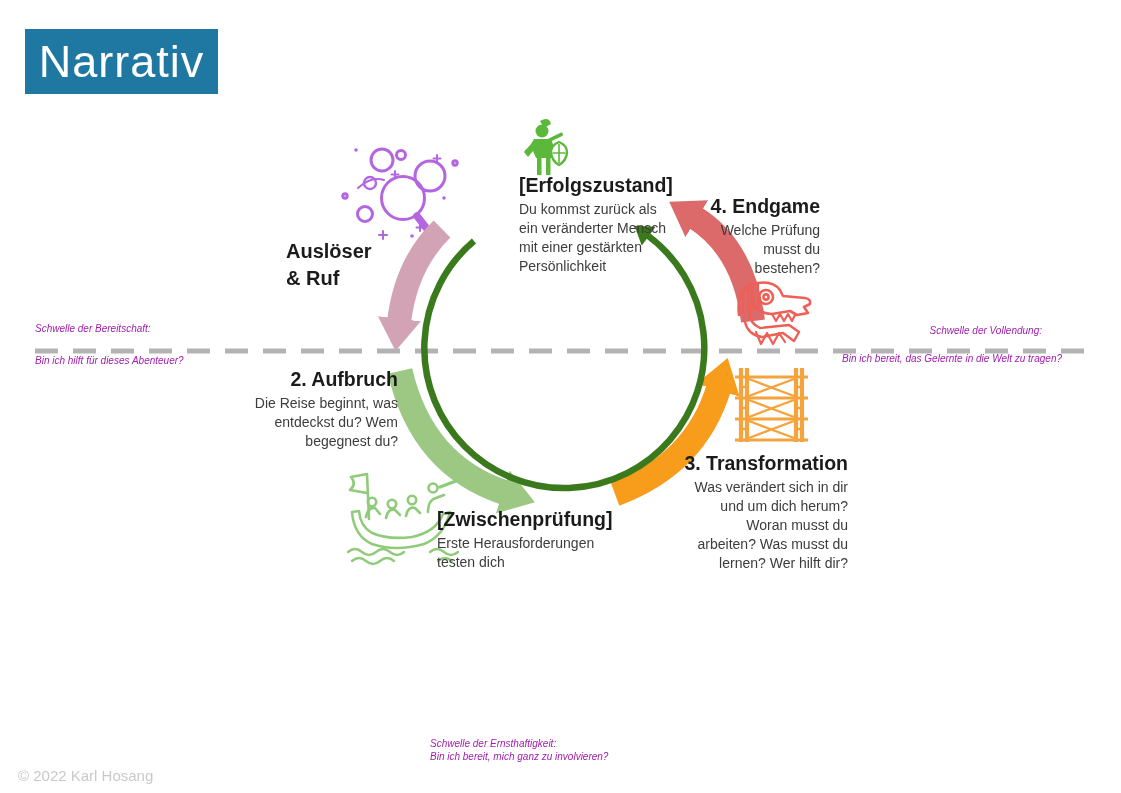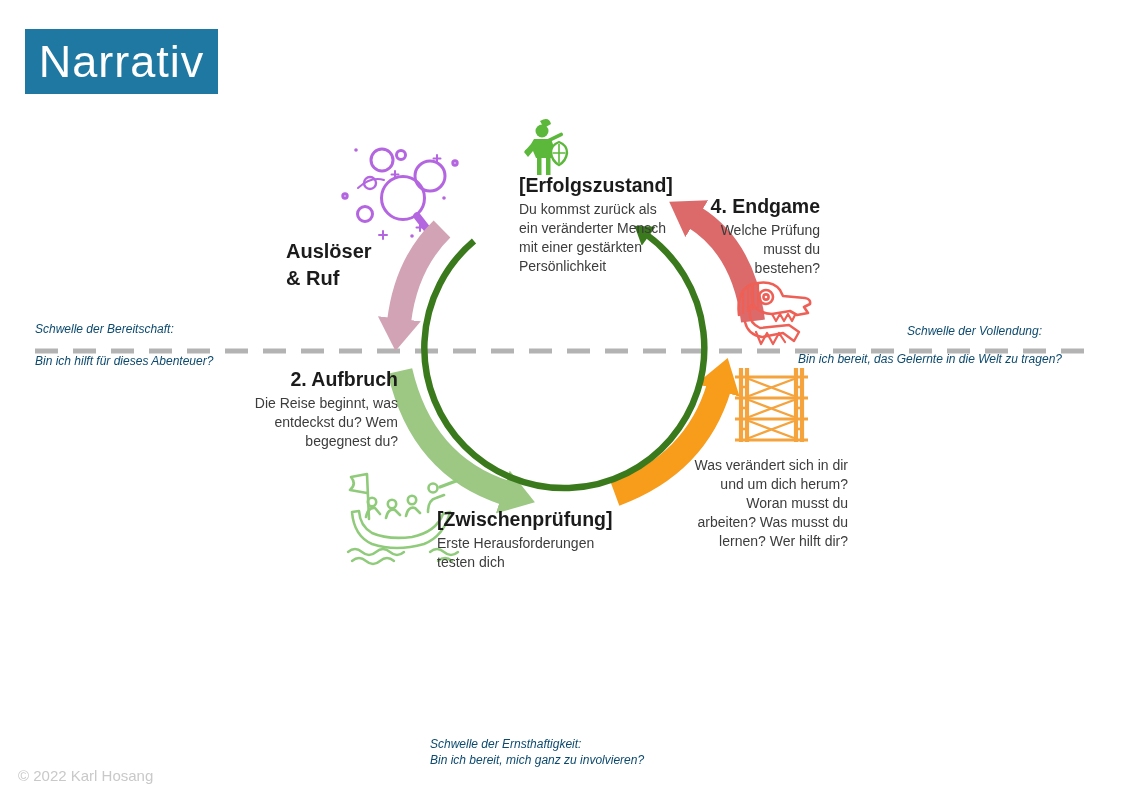--- a/index.html
+++ b/index.html
@@ -13,21 +13,21 @@
              font-size:45px;font-weight:300;letter-spacing:1px;}
 
   
   .stage{position:absolute;}
   .stage .h{font-weight:700;font-size:19.5px;line-height:1.12;color:#1b1b1b;white-space:pre-line;}
   .stage .b{font-size:14px;line-height:1.36;color:#3c3c3c;white-space:pre-line;margin-top:3px;}
   .ta-r{text-align:right;}
   .big-label{font-size:20px;line-height:27px;}
 
   
-  .threshold{position:absolute;font-style:italic;font-size:12px;color:#0c4a6e;line-height:1.32;white-space:pre-line;}
+  .threshold{position:absolute;font-style:italic;font-size:10px;color:#a21caf;line-height:1.32;white-space:pre-line;}
 
   .copyright{position:absolute;left:18px;top:767px;font-size:15px;color:#c9c9c9;}
 
   
   .st-dash{stroke:var(--c-dash,#b3b3b3);}
   .st-dgreen{stroke:var(--c-dgreen,#3a7a1d);} .fl-dgreen{fill:var(--c-dgreen,#3a7a1d);}
   .st-pink{stroke:var(--c-pink,#d2a3b5);}     .fl-pink{fill:var(--c-pink,#d2a3b5);}
   .st-lgreen{stroke:var(--c-lgreen,#9cc884);} .fl-lgreen{fill:var(--c-lgreen,#9cc884);}
   .st-orange{stroke:var(--c-orange,#f89c1b);} .fl-orange{fill:var(--c-orange,#f89c1b);}
   .st-red{stroke:var(--c-red,#dc6a6a);}       .fl-red{fill:var(--c-red,#dc6a6a);}
@@ -170,20 +170,21 @@
 begegnest du?</div>
   </div>
 
   <div class="stage" style="left:437px;top:509px;width:190px;">
     <div class="h">[Zwischenprüfung]</div>
     <div class="b">Erste Herausforderungen
 testen dich</div>
   </div>
 
   <div class="stage ta-r" style="left:658px;top:453px;width:190px;">
+    <div class="h">3. Transformation</div>
     <div class="b">Was verändert sich in dir
 und um dich herum?
 Woran musst du
 arbeiten? Was musst du
 lernen? Wer hilft dir?</div>
   </div>
 
   <div class="threshold" style="left:35px;top:322px;">Schwelle der Bereitschaft:</div>
   <div class="threshold" style="left:35px;top:354px;">Bin ich hilft für dieses Abenteuer?</div>
 

